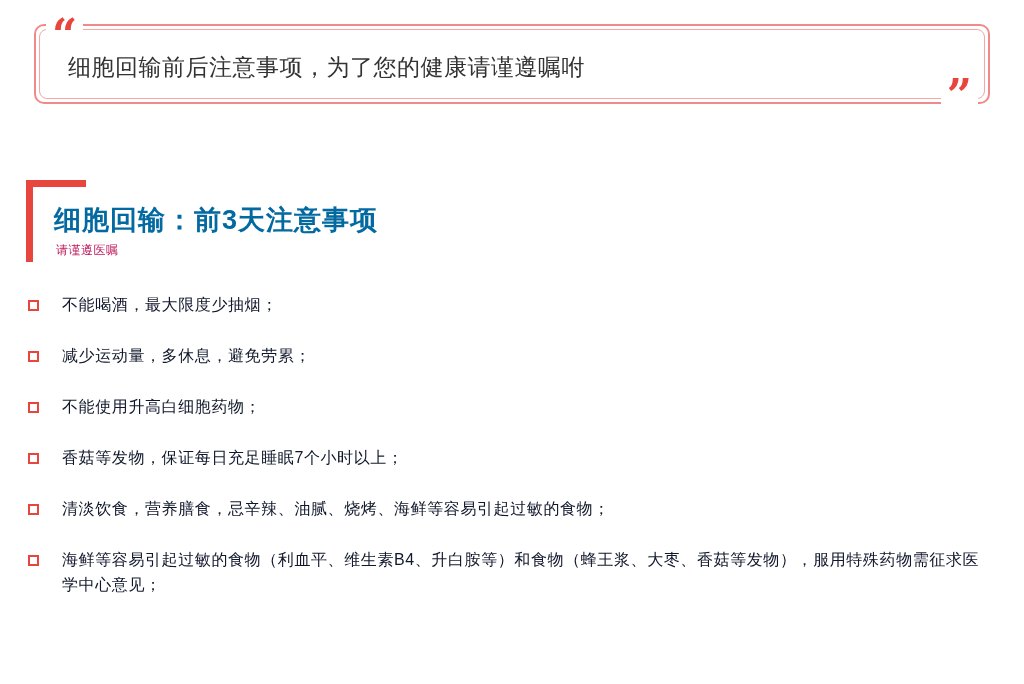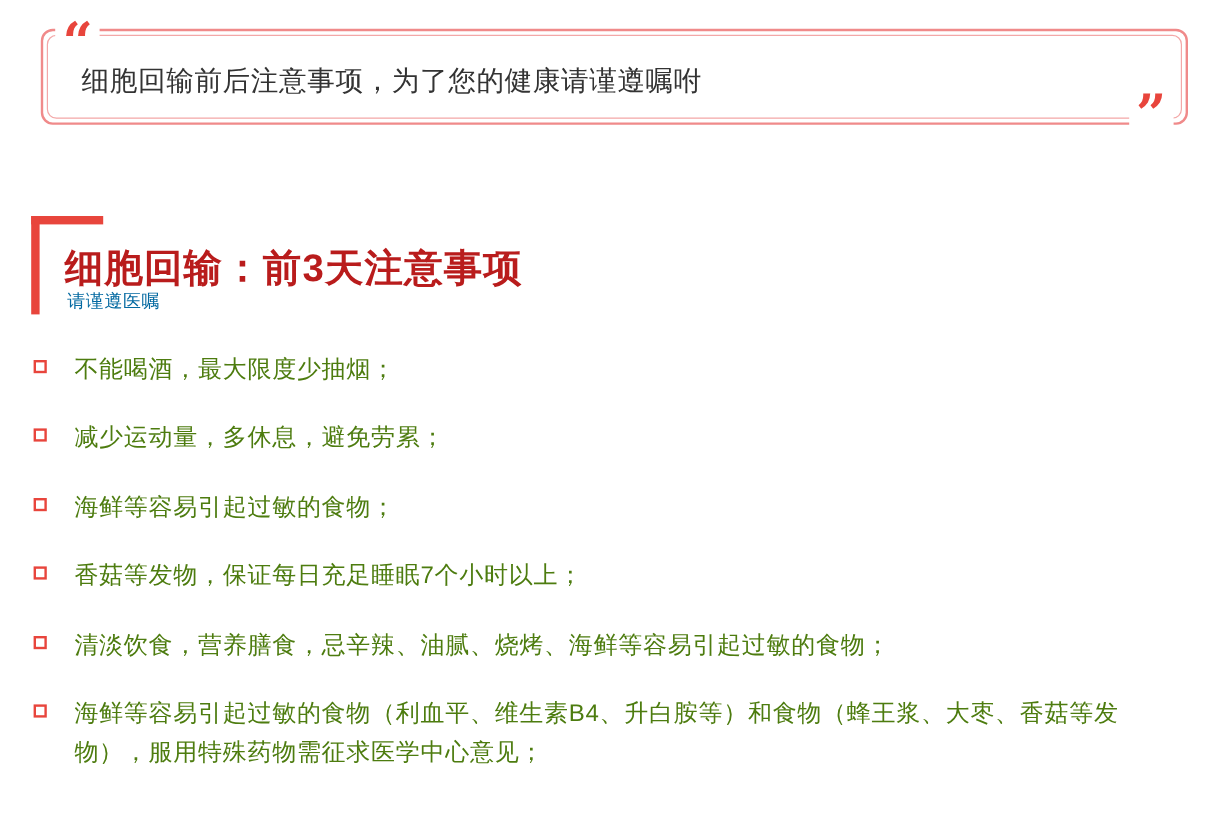--- a/index.html
+++ b/index.html
@@ -88,32 +88,32 @@
     width: 60px;
     height: 82px;
     box-sizing: border-box;
     border-left: 7px solid #e8453c;
     border-top: 7px solid #e8453c;
   }
   .section-title {
     position: absolute;
     left: 28px;
     top: 22px;
-    font-size: 32px;
+    font-size: 27px;
     font-weight: bold;
-    color: #b91c1c;
+    color: #0369a1;
     letter-spacing: 1px;
     white-space: nowrap;
   }
   .section-sub {
     position: absolute;
     left: 30px;
     top: 62px;
-    font-size: 15px;
-    color: #0369a1;
+    font-size: 12px;
+    color: #be185d;
     letter-spacing: 0.5px;
     white-space: nowrap;
   }
 
   
   .notice-list {
     margin: 20px 0 0 0;
     padding: 0 40px 0 28px;
     list-style: none;
   }
@@ -126,23 +126,23 @@
     flex: 0 0 auto;
     width: 11px;
     height: 11px;
     margin-top: 8px;
     margin-right: 23px;
     border: 2px solid #e8453c;
     box-sizing: border-box;
     background: #ffffff;
   }
   .notice-text {
-    font-size: 20px;
+    font-size: 16px;
     line-height: 1.62;
-    color: #4d7c0f;
+    color: #0f172a;
     letter-spacing: 0.6px;
   }
 </style>
 </head>
 <body>
 
 <div class="page">
 
   <div class="quote-banner">
     <div class="quote-frame"></div>
@@ -162,21 +162,21 @@
     <li class="notice-item">
       <span class="bullet"></span>
       <span class="notice-text">不能喝酒，最大限度少抽烟；</span>
     </li>
     <li class="notice-item">
       <span class="bullet"></span>
       <span class="notice-text">减少运动量，多休息，避免劳累；</span>
     </li>
     <li class="notice-item">
       <span class="bullet"></span>
-      <span class="notice-text">海鲜等容易引起过敏的食物；</span>
+      <span class="notice-text">不能使用升高白细胞药物；</span>
     </li>
     <li class="notice-item">
       <span class="bullet"></span>
       <span class="notice-text">香菇等发物，保证每日充足睡眠7个小时以上；</span>
     </li>
     <li class="notice-item">
       <span class="bullet"></span>
       <span class="notice-text">清淡饮食，营养膳食，忌辛辣、油腻、烧烤、海鲜等容易引起过敏的食物；</span>
     </li>
     <li class="notice-item">

